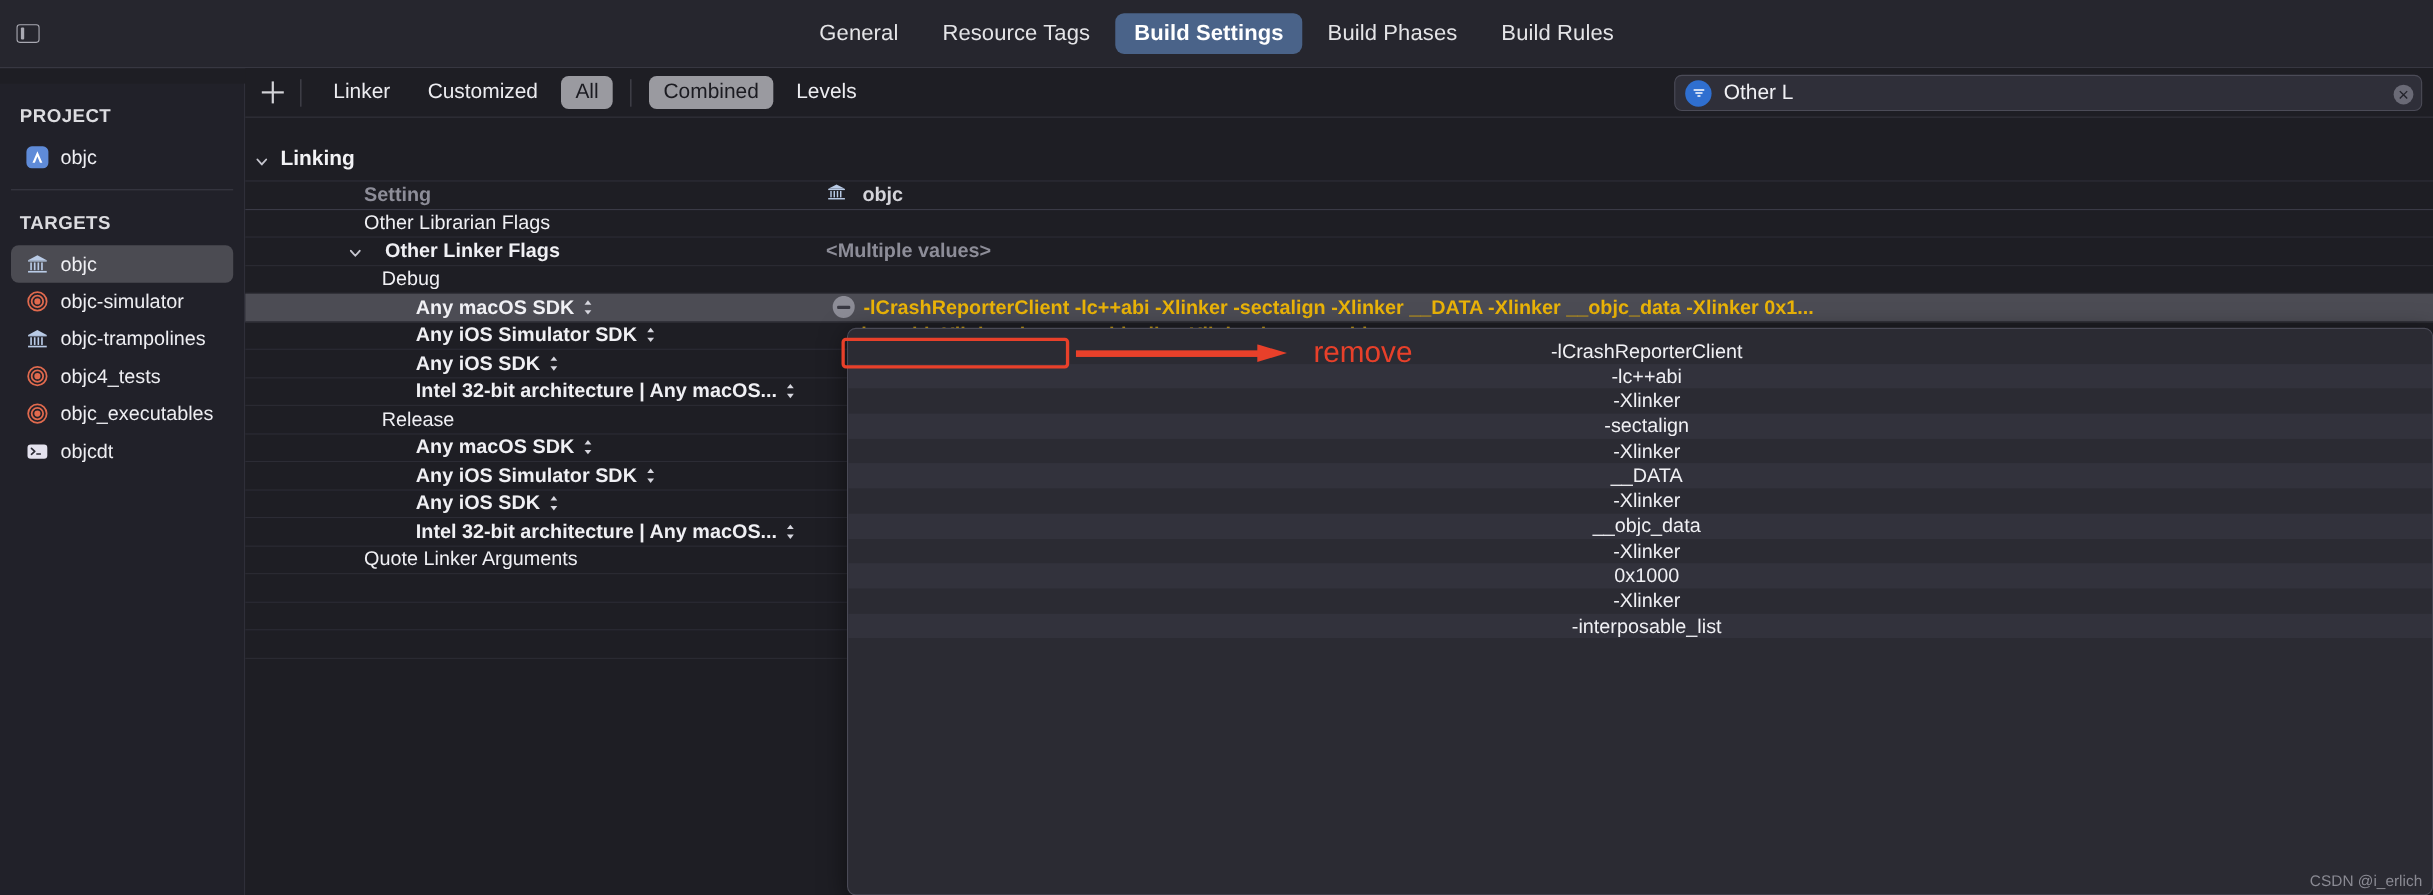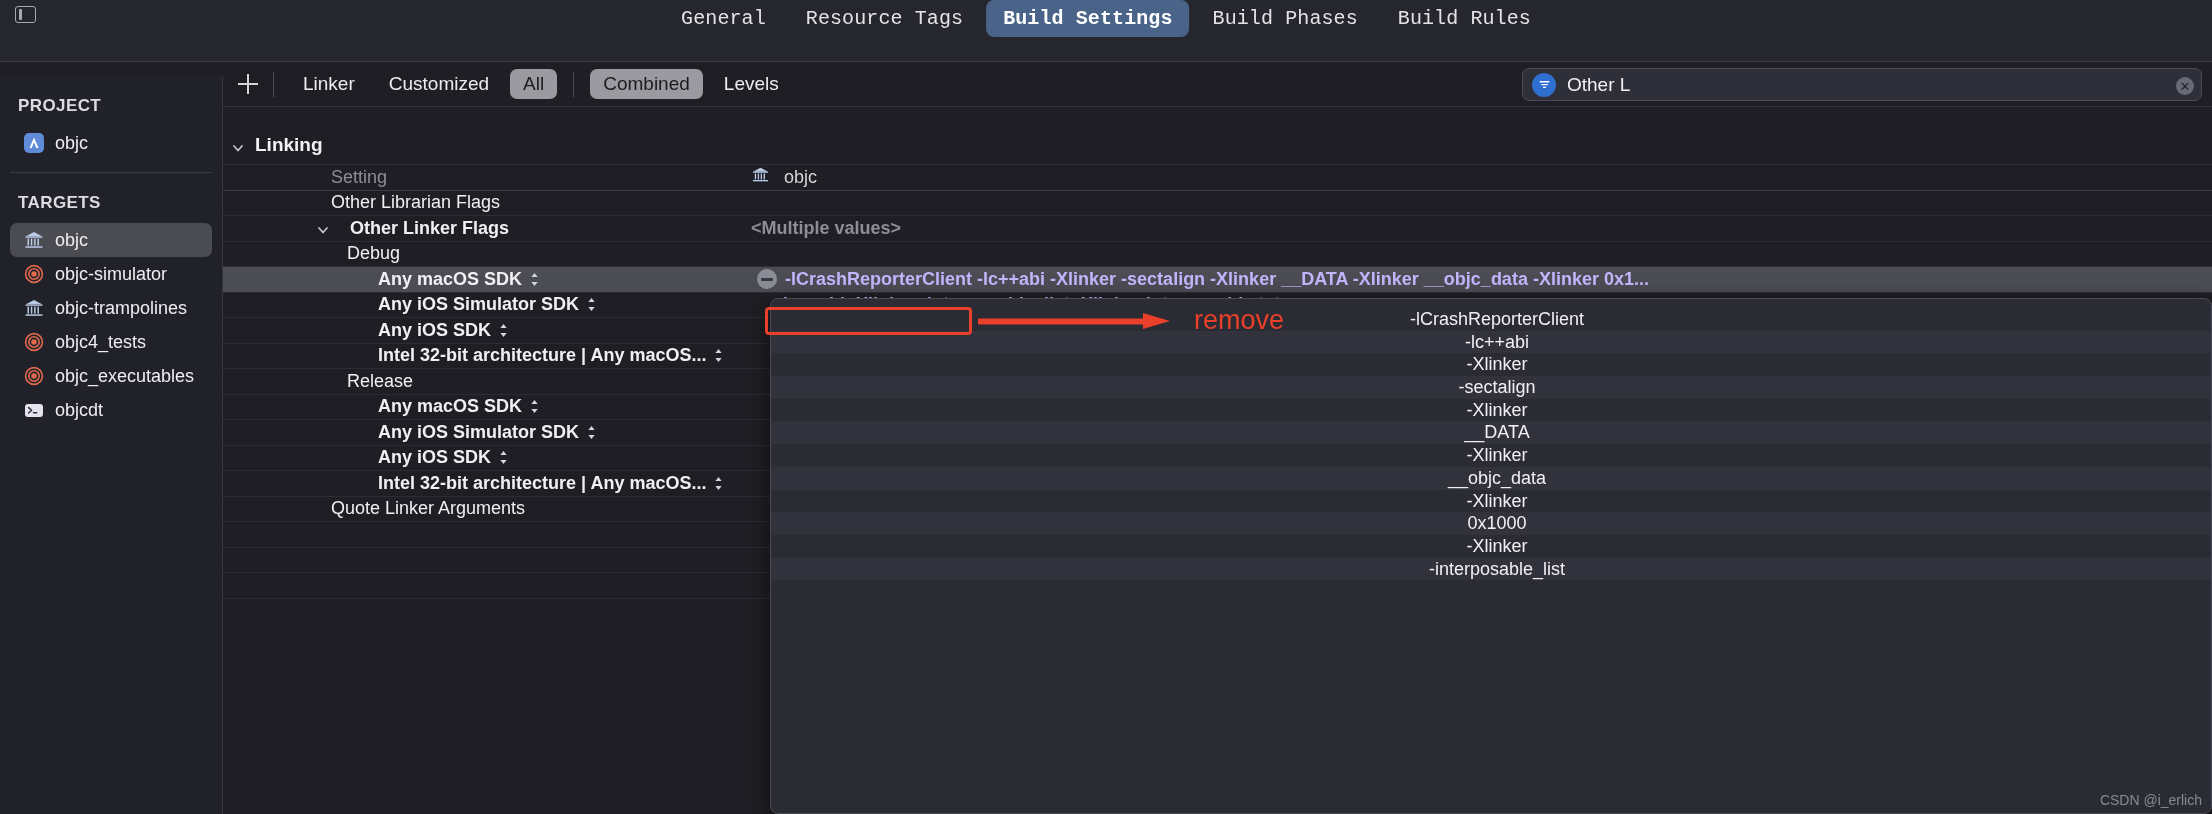--- a/index.html
+++ b/index.html
@@ -10,21 +10,21 @@
     color: #e8e8ea;
     overflow: hidden;
   }
   #app { position: relative; width: 2212px; height: 814px; }
 
   
   .toolbar {
     position: absolute; left: 0; top: 0; width: 2212px; height: 62px;
     background: #26262e;
     border-bottom: 1px solid #3a3a44;
-    display: flex; align-items: flex-start; font-family: Liberation Mono, monospace;
+    display: flex; align-items: center;
   }
   .sidebar-toggle {
     margin-left: 10px; width: 30px; height: 28px;
     display: flex; align-items: center; justify-content: center;
   }
   .sb-icon {
     width: 21px; height: 17px; border: 1.6px solid #a9a9b2;
     border-radius: 3px; position: relative;
   }
   .sb-icon::before {
@@ -127,21 +127,21 @@
     padding-left: 108px; color: #f0f0f4;
     white-space: nowrap; overflow: hidden;
     display: flex; align-items: center; gap: 7px;
   }
   .cell-name.lvl0 { padding-left: 108px; }
   .cell-name.lvl1 { padding-left: 93px; gap: 20px; }
   .cell-name.lvl2 { padding-left: 124px; }
   .cell-name.hdr { color: #8d8d98; }
   .cell-name.bold { font-weight: bold; }
   .cell-val {
-    flex: 1; color: #c4b5fd; white-space: nowrap; overflow: hidden;
+    flex: 1; color: #eab308; white-space: nowrap; overflow: hidden;
     display: flex; align-items: center; gap: 8px;
   }
   .cell-val.bold { font-weight: bold; }
   .cell-val.muted { color: #8d8d98; font-weight: bold; }
   .colhdr-icon { margin-right: 6px; }
   .stepper { width: 11px; height: 17px; flex: 0 0 11px; }
   .minus {
     width: 20px; height: 20px; border-radius: 50%;
     background: #8c8c96; position: relative; flex: 0 0 20px;
     margin-left: 6px;
@@ -333,21 +333,21 @@
 
       <div class="grp-head">
         <span class="chev">
           <svg viewBox="0 0 14 14" width="14" height="14">
               <path d="M3 5 L7 9.5 L11 5" fill="none" stroke="#c6c6cf" stroke-width="1.7" stroke-linecap="round" stroke-linejoin="round"></path>
             </svg>
         </span>
         <span>Linking</span>
       </div>
 
-      <div class="row" style="border-bottom:1px solid #3a3a46;">
+      <div class="row" style="border-bottom:1px solid #3a3a46;font-weight:bold;">
         <div class="cell-name hdr lvl0">Setting</div>
         <div class="cell-val" style="color:#d4d4da;">
           <span class="colhdr-icon">
             <svg viewBox="0 0 20 20" width="19" height="19">
               <path d="M2 7 L10 2.8 L18 7 Z" fill="#b9cbe6"></path>
               <rect x="2" y="7.1" width="16" height="1.1" fill="#b9cbe6"></rect>
               <rect x="4" y="9" width="1.4" height="6.2" fill="#b9cbe6"></rect>
               <rect x="7.1" y="9" width="1.4" height="6.2" fill="#b9cbe6"></rect>
               <rect x="10.2" y="9" width="1.4" height="6.2" fill="#b9cbe6"></rect>
               <rect x="13.3" y="9" width="1.4" height="6.2" fill="#b9cbe6"></rect>

